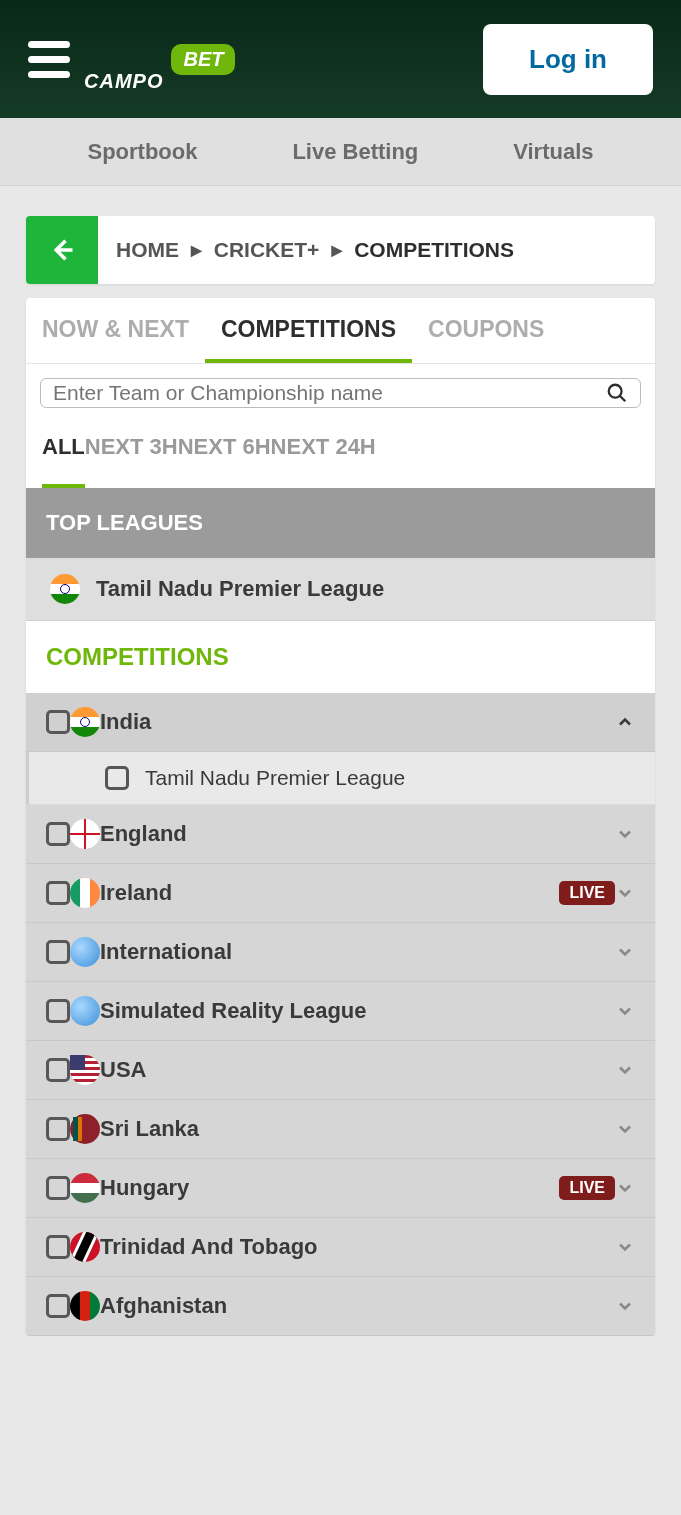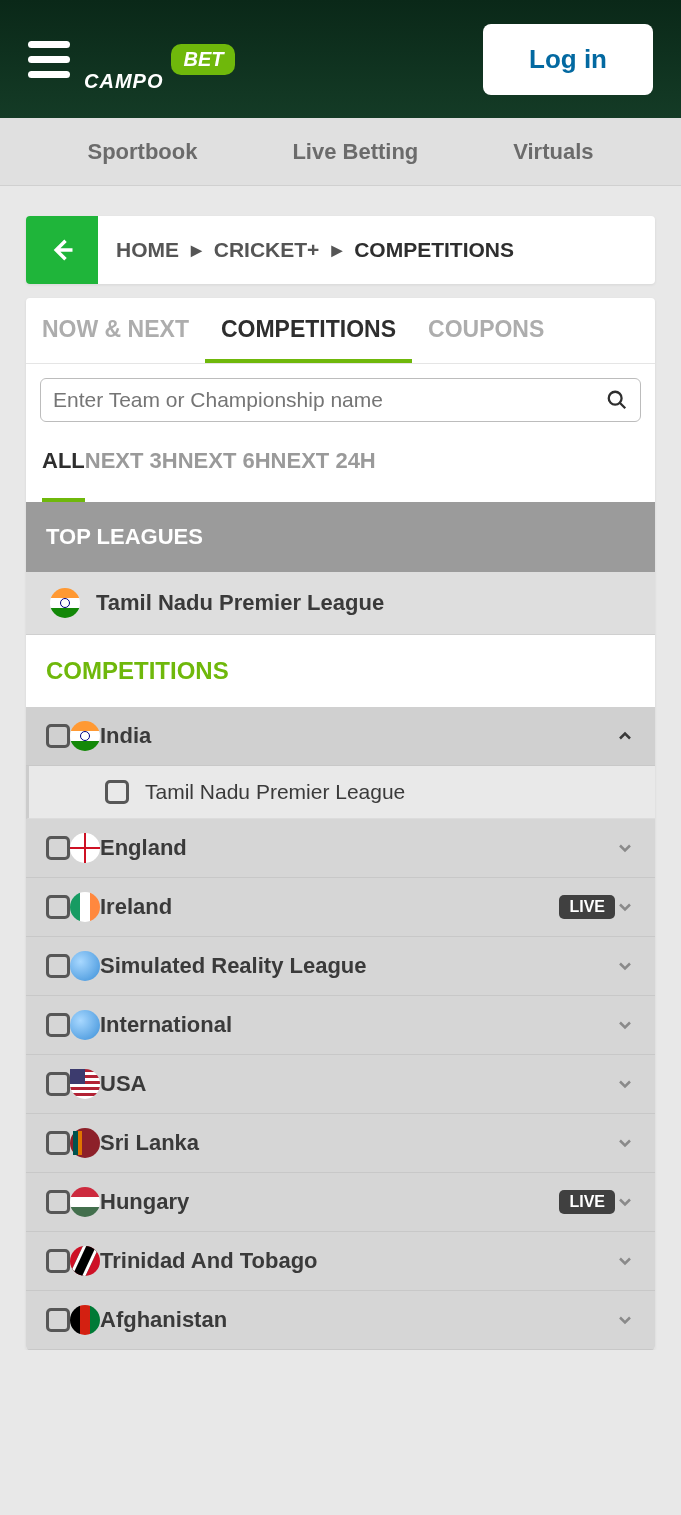--- a/index.html
+++ b/index.html
@@ -130,21 +130,21 @@
     border-bottom-color: #6fb80b;
   }
   .search-wrap {
     padding: 14px 14px 8px 14px;
   }
   .search {
     display: flex;
     align-items: center;
     border: 1px solid #bcbcbc;
     border-radius: 6px;
-    height: 44px;
+    height: 30px;
     padding: 0 12px;
   }
   .search input {
     flex: 1;
     border: none;
     outline: none;
     font-size: 21px;
     color: #8a8a8a;
     background: transparent;
   }
@@ -226,21 +226,21 @@
     font-weight: 700;
     color: #3a3a3a;
     flex: 1;
   }
   .sub-label {
     font-size: 21px;
     font-weight: 500;
     color: #3a3a3a;
   }
   .live-badge {
-    background: #404040;
+    background: #7f1d1d;
     color: #fff;
     font-size: 16px;
     font-weight: 800;
     padding: 3px 10px;
     border-radius: 5px;
   }
   .chevron { width: 20px; height: 20px; flex-shrink: 0; }
   .flag-india { background: linear-gradient(180deg, #ff9933 33%, #fff 33%, #fff 66%, #138808 66%); position: relative; }
   .flag-india::after { content:""; position:absolute; top:50%; left:50%; width:8px; height:8px; border:1px solid #000080; border-radius:50%; transform:translate(-50%,-50%);}
   .flag-england { background:#fff; position:relative; }
@@ -354,29 +354,29 @@
         <div class="flag flag-ireland"></div>
         <div class="row-label">Ireland</div>
         <div class="live-badge">LIVE</div>
         <svg class="chevron" viewBox="0 0 24 24" fill="none" stroke="#8a8a8a" stroke-width="3">
           <path d="M6 9l6 6 6-6"></path>
         </svg>
       </div>
       <div class="country-row">
         <div class="checkbox"></div>
         <div class="flag flag-globe"></div>
+        <div class="row-label">International</div>
+        <svg class="chevron" viewBox="0 0 24 24" fill="none" stroke="#8a8a8a" stroke-width="3">
+          <path d="M6 9l6 6 6-6"></path>
+        </svg>
+      </div>
+      <div class="country-row">
+        <div class="checkbox"></div>
+        <div class="flag flag-globe"></div>
         <div class="row-label">Simulated Reality League</div>
-        <svg class="chevron" viewBox="0 0 24 24" fill="none" stroke="#8a8a8a" stroke-width="3">
-          <path d="M6 9l6 6 6-6"></path>
-        </svg>
-      </div>
-      <div class="country-row">
-        <div class="checkbox"></div>
-        <div class="flag flag-globe"></div>
-        <div class="row-label">International</div>
         <svg class="chevron" viewBox="0 0 24 24" fill="none" stroke="#8a8a8a" stroke-width="3">
           <path d="M6 9l6 6 6-6"></path>
         </svg>
       </div>
       <div class="country-row">
         <div class="checkbox"></div>
         <div class="flag flag-usa"></div>
         <div class="row-label">USA</div>
         <svg class="chevron" viewBox="0 0 24 24" fill="none" stroke="#8a8a8a" stroke-width="3">
           <path d="M6 9l6 6 6-6"></path>

